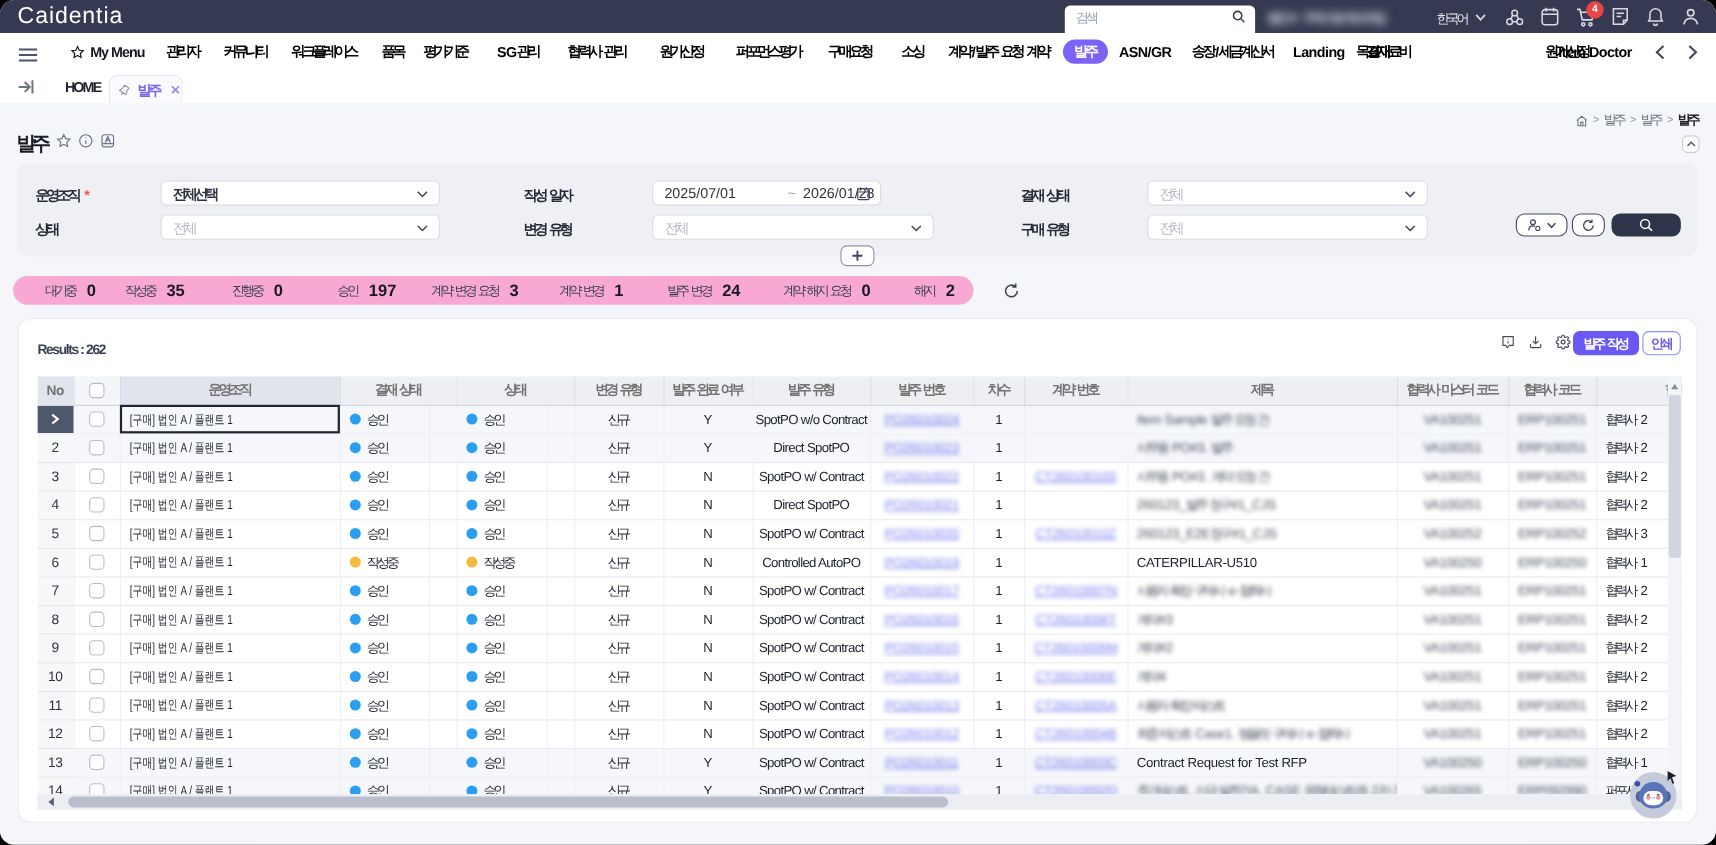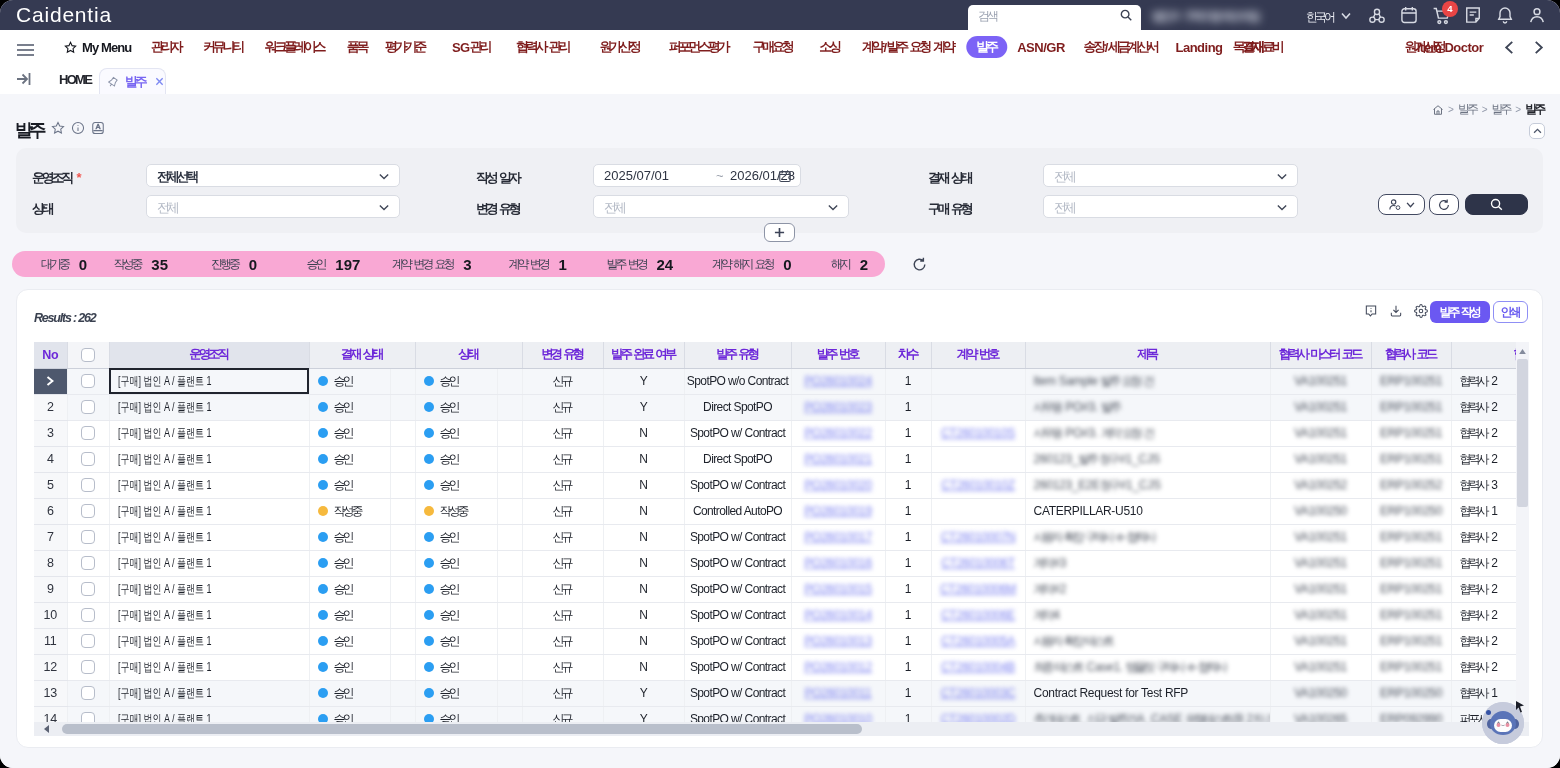--- a/index.html
+++ b/index.html
@@ -12,21 +12,21 @@
 .logo { position:absolute; left:16px; top:3px; color:#fff; font-size:21px; font-weight:400; letter-spacing:0.8px; }
 .search { position:absolute; left:968px; top:5px; width:173px; height:36px; background:#fff; border-radius:5px; }
 .search .ph { position:absolute; left:10px; top:2.5px; font-size:12px; color:#9aa1b0; }
 .search svg { position:absolute; right:8px; top:2.5px; }
 .blurblock { position:absolute; left:1152px; top:8px; width:140px; height:15px; color:#d6dae6; font-size:12px; filter:blur(4px); white-space:nowrap; overflow:hidden; }
 .lang { position:absolute; left:1306px; top:9px; color:#e8eaf1; font-size:12px; }
 .ticon { position:absolute; top:5px; color:#d7dae3; }
 .badge { position:absolute; left:1442px; top:1px; min-width:16px; height:16px; background:#e94545; border-radius:8px; color:#fff; font-size:9.5px; font-weight:700; text-align:center; line-height:16px; padding:0 3px; }
 
 .navbar { position:absolute; left:0; top:30px; width:1560px; height:34px; background:#fff; }
-.ni { position:absolute; top:0; height:34px; display:flex; align-items:center; font-size:13px; font-weight:700; color:#7f1d1d; white-space:nowrap; transform:translateX(-50%); letter-spacing:-0.5px; }
+.ni { position:absolute; top:0; height:34px; display:flex; align-items:center; font-size:13px; font-weight:700; color:#000000; white-space:nowrap; transform:translateX(-50%); letter-spacing:-0.5px; }
 .ni.pill { background:#7c63f6; color:#fff; border-radius:11px; height:22px; top:6px; padding:0 10px; font-size:13px; }
 
 .tabbar { position:absolute; left:0; top:64px; width:1560px; height:30px; background:#fff; }
 .tab-home { position:absolute; left:59px; top:8px; font-size:13px; font-weight:700; color:#23252c; letter-spacing:-1.7px; }
 .tab-active { position:absolute; left:99px; top:4px; width:67px; height:26px; background:#fafaff; border:1px solid #e3e5f2; border-bottom:none; border-radius:8px 8px 0 0; display:flex; align-items:center; padding-left:7px; gap:6px; color:#7866f2; font-size:13px; font-weight:700; }
 
 .content { position:absolute; left:0; top:94px; width:1560px; height:674px; background:#f5f6fa; }
 .pgtitle { position:absolute; left:15px; top:24px; font-size:18px; font-weight:700; color:#191c24; }
 .ticons { position:absolute; left:51px; top:27px; display:flex; gap:6px; color:#6b7488; }
 .crumb { position:absolute; right:15px; top:7px; display:flex; align-items:center; gap:4px; font-size:12px; color:#6d7483; }
@@ -44,28 +44,28 @@
 .fbtn { position:absolute; background:#fff; border:1px solid #434a61; border-radius:8px; display:flex; align-items:center; justify-content:center; color:#3c4357; }
 .plusbtn { position:absolute; left:748px; top:75px; width:31px; height:19px; background:#fff; border:1px solid #8d94a6; border-radius:6px; display:flex; align-items:center; justify-content:center; color:#3c4357; }
 
 .statbar { position:absolute; left:12px; top:157px; width:873px; height:26px; background:#f9a8d4; border-radius:13px;text-decoration:underline; }
 .stat { position:absolute; top:0; height:26px; display:flex; align-items:center; }
 .stat .lb { font-size:12px; color:#3a4050; font-weight:400; }
 .stat .nm { font-size:15px; color:#16181f; font-weight:700; margin-left:9px; }
 .statref { position:absolute; left:911px; top:162px; color:#3e4556; }
 
 .card { position:absolute; left:16px; top:195px; width:1527px; height:459px; background:#fff; border:1px solid #eaecf1; border-radius:12px; }
-.results { position:absolute; left:17px; top:21px; font-size:12.5px; font-weight:700; letter-spacing:-1.2px; color:#3a4150;font-style:italic; }
+.results { position:absolute; left:17px; top:21px; font-size:12.5px; font-weight:700; letter-spacing:-1.2px; color:#3a4150; }
 .ricons { position:absolute; left:1347px; top:14px; display:flex; gap:11px; color:#434a5b; }
 .btn-primary { position:absolute; left:1413px; top:11px; width:60px; height:22px; background:#6b58f2; color:#fff; border-radius:6px; font-size:12px; font-weight:700; display:flex; align-items:center; justify-content:center; }
 .btn-outline { position:absolute; left:1476px; top:11px; width:35px; height:22px; background:#fff; border:1px solid #8f8ff5; color:#6a5cf0; border-radius:6px; font-size:12px; font-weight:700; display:flex; align-items:center; justify-content:center; }
 
 .grid { position:absolute; left:17px; top:52px; width:1495px; height:380px; overflow:hidden; }
 table.tb { border-collapse:collapse; table-layout:fixed; width:1597px; font-size:12px; letter-spacing:-0.3px; color:#1d212a; }
-table.tb th { height:26px; background:#edeff3; font-size:12.5px; font-weight:700; color:#6d28d9; border-right:1px solid #d9dce4; border-bottom:1px solid #ccd0da; padding:0; white-space:nowrap; overflow:hidden; }
+table.tb th { height:26px; background:#edeff3; font-size:12.5px; font-weight:700; color:#737373; border-right:1px solid #d9dce4; border-bottom:1px solid #ccd0da; padding:0; white-space:nowrap; overflow:hidden; }
 table.tb th.fz { background:#e1e4ec; }
 table.tb th.cb { background:#f4f5f8; }
 table.tb td { height:26px; border-right:1px solid #eef0f3; border-bottom:1px solid #e8eaef; padding:0 8px; white-space:nowrap; overflow:hidden; background:#fff; }
 table.tb td.c { text-align:center; padding:0 2px; }
 table.tb tr.hl td { background:#f5f7fa; }
 .dot { display:inline-block; width:10px; height:10px; border-radius:5px; margin-right:6px; vertical-align:-1px; }
 .db { background:#2b9ef2; } .dy { background:#f6b93d; }
 .lnk { color:#7d82f0; text-decoration:underline; filter:blur(2.1px); }
 .bl { filter:blur(2.1px); color:#4c525e; }
 .sq { display:inline-block; transform:scaleX(0.75); transform-origin:0 50%; letter-spacing:0; }

